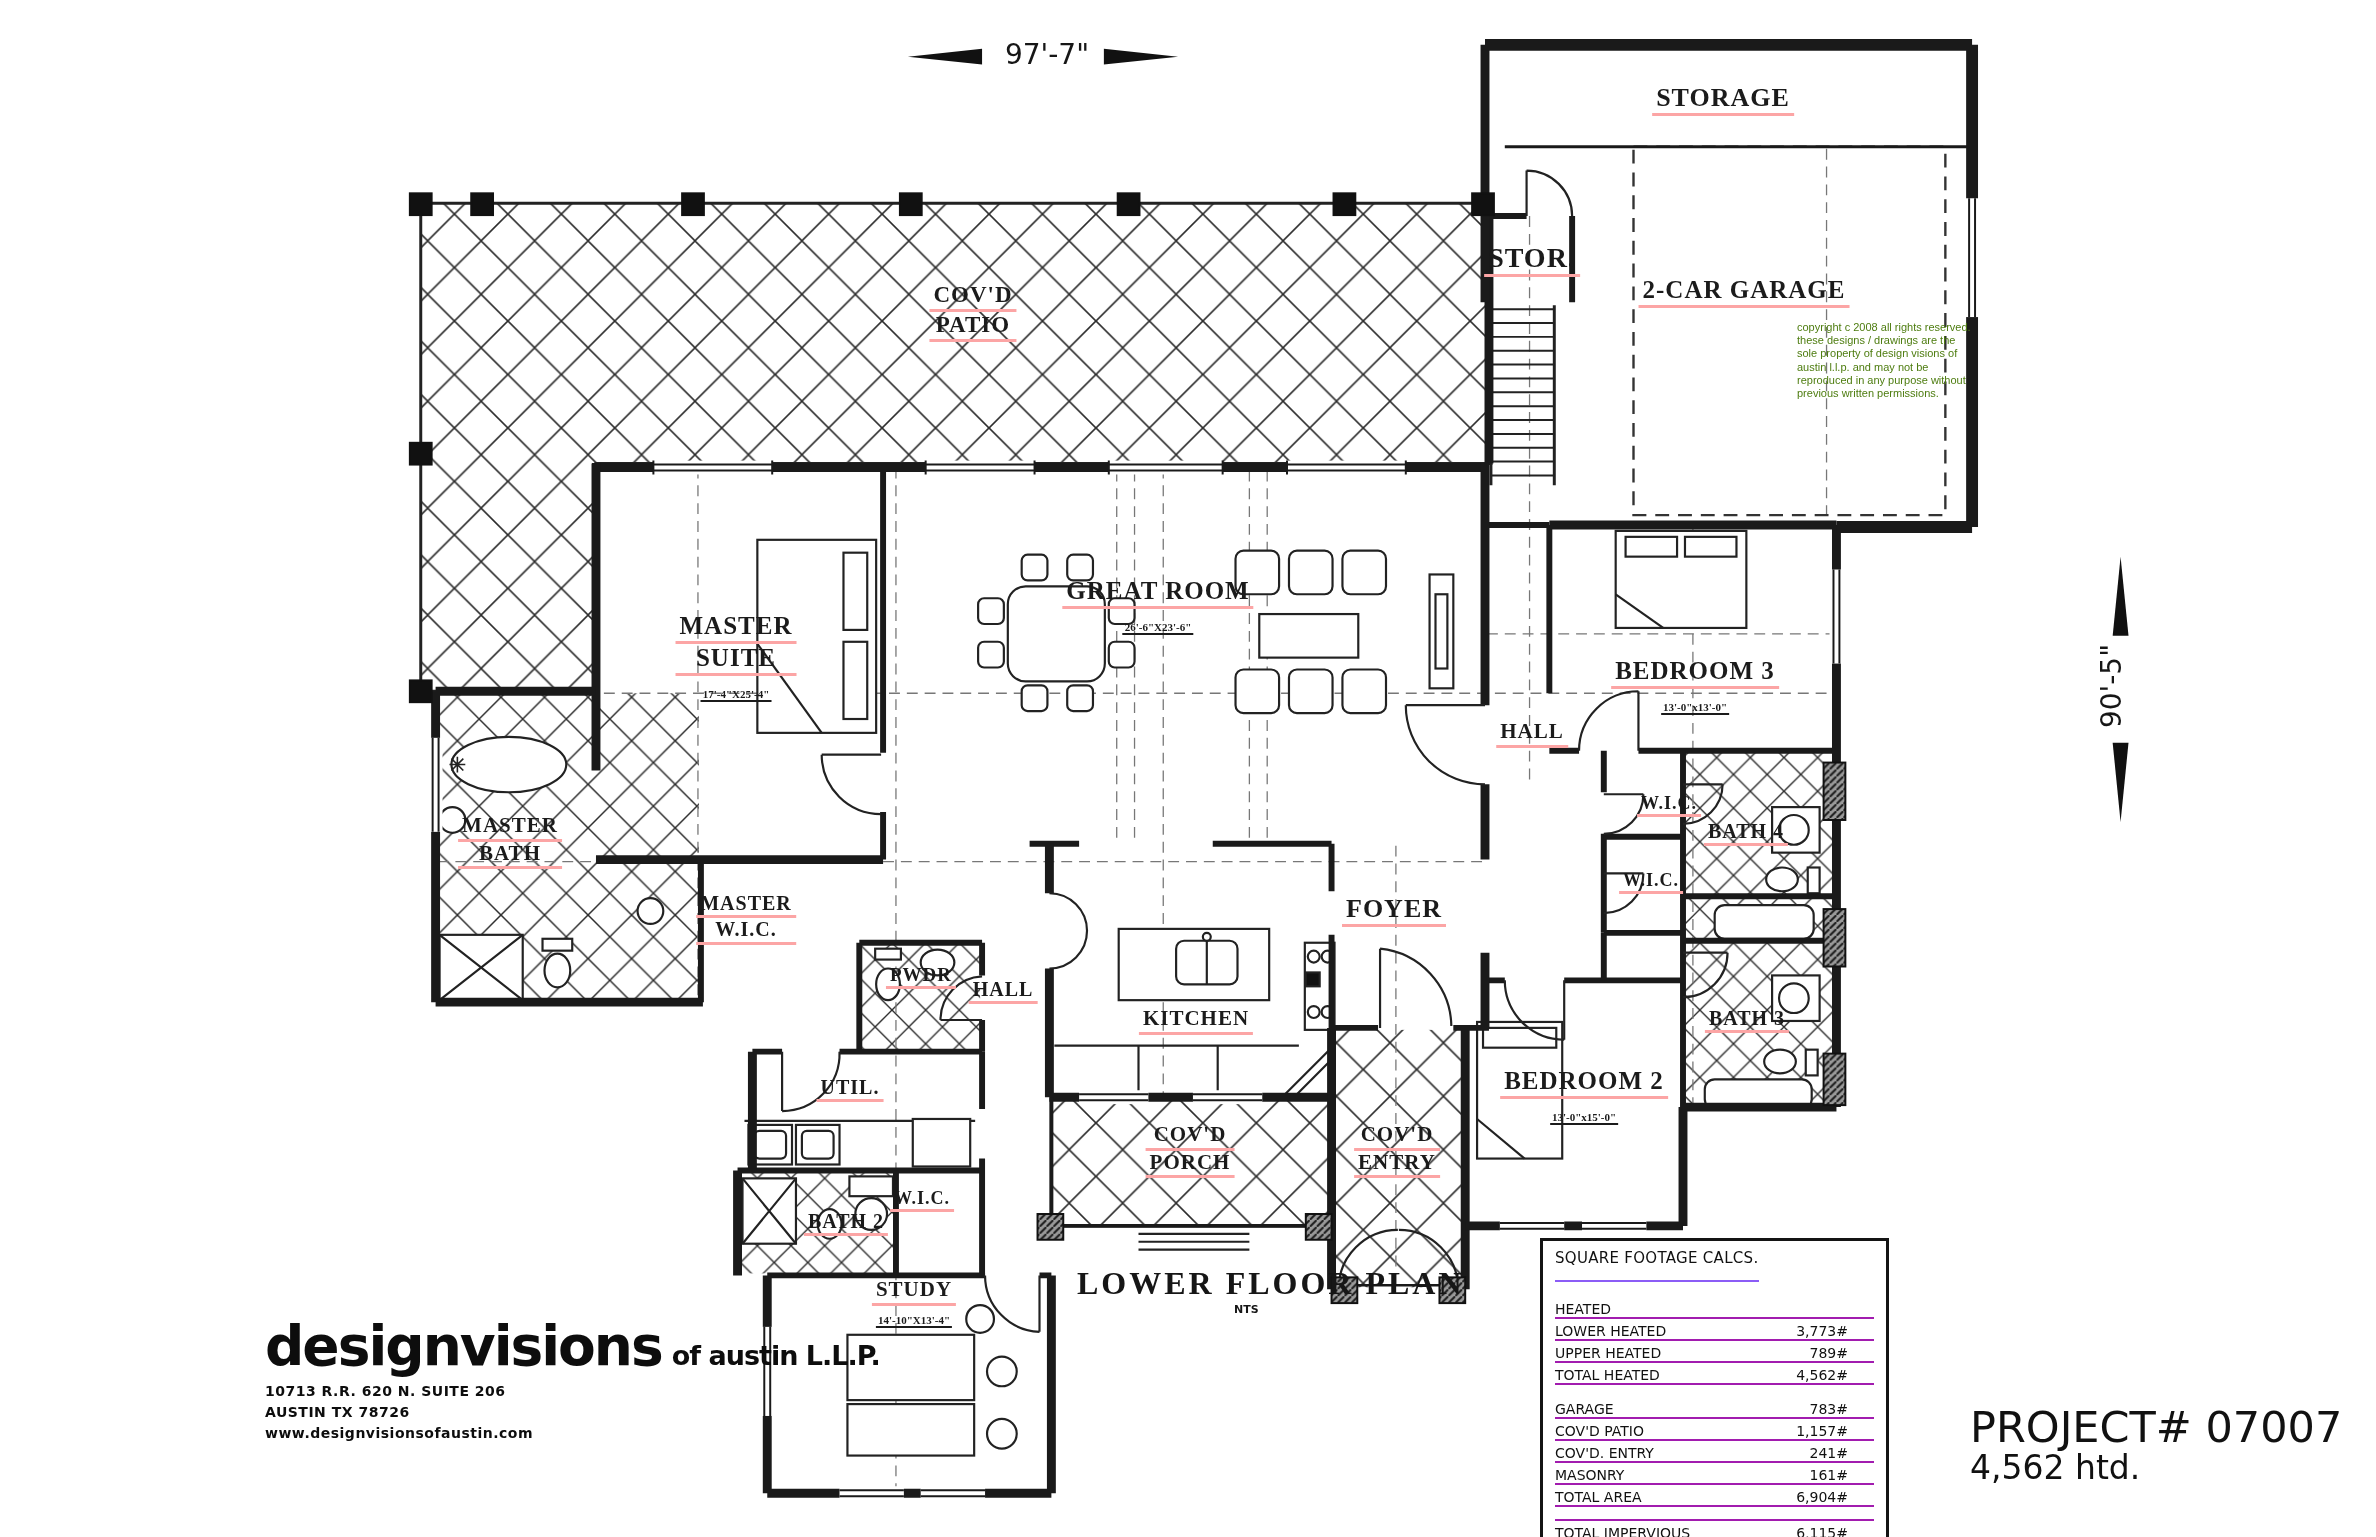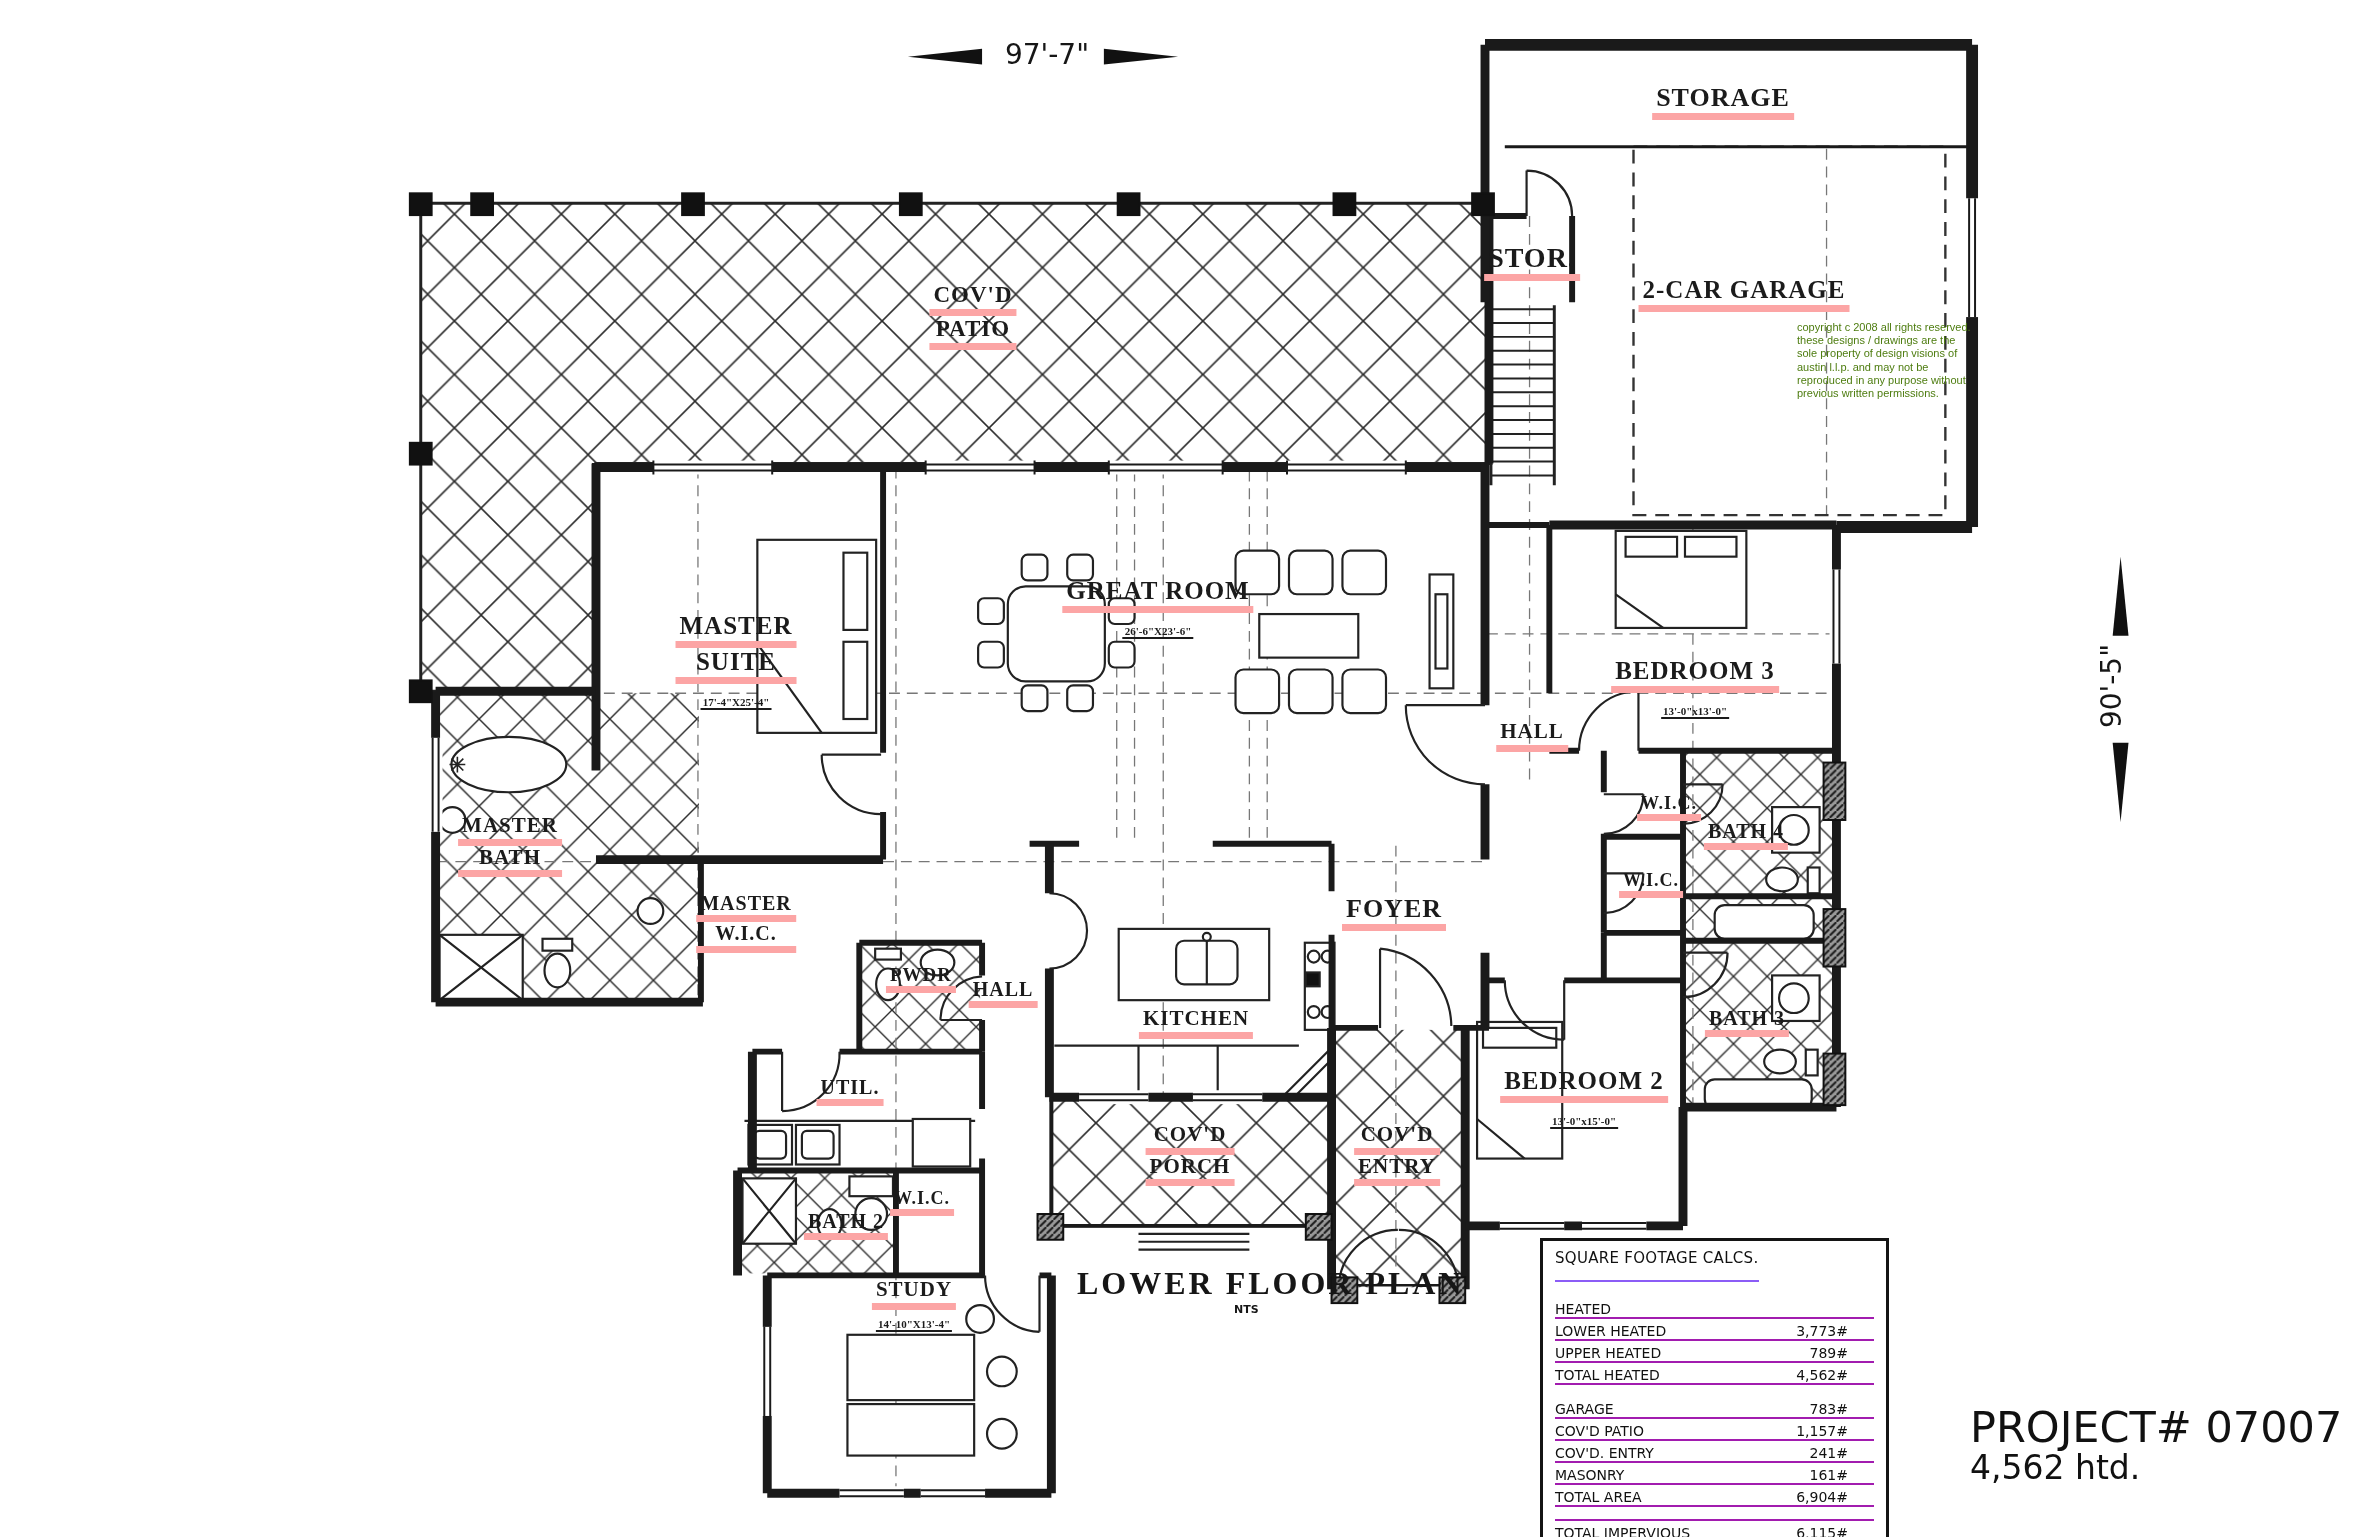--- a/index.html
+++ b/index.html
@@ -4,21 +4,21 @@
 <style>
   html,body{margin:0;padding:0;background:#fff;}
   .sheet{position:relative;width:2376px;height:1538px;background:#ffffff;
          font-family:"Liberation Sans",sans-serif;color:#161616;overflow:hidden;}
   svg{position:absolute;left:0;top:0;}
 
   
   .room-label{position:absolute;transform:translateX(-50%);text-align:center;
               font-family:"Liberation Serif",serif;font-weight:600;color:#1b1b1b;
               letter-spacing:1px;line-height:1.12;white-space:nowrap;}
-  .room-label .ln{display:block;border-bottom:7px solid #fca5a5;padding:0 4px 1px;}
+  .room-label .ln{display:block;border-bottom:3px solid #fca5a5;padding:0 4px 1px;}
   .room-label .dim{display:inline-block;font-size:11px;letter-spacing:0;
                    border-bottom:2px solid #1b1b1b;margin-top:4px;padding:0 2px;}
 
   
   .dim-top{position:absolute;left:985px;top:38px;width:124px;text-align:center;
            font-size:28px;font-family:"DejaVu Sans",sans-serif;}
   .dim-right{position:absolute;left:2055px;top:665px;width:121px;height:42px;text-align:center;
              font-size:28px;font-family:"DejaVu Sans",sans-serif;transform:rotate(-90deg);}
 
   
@@ -458,20 +458,30 @@
           <span class="tv">6,904#</span>
         </div>
         <div class="tr spacer b"></div>
         <div class="tr b">
           <span class="tl">TOTAL IMPERVIOUS</span>
           <span class="tv">6,115#</span>
         </div>
       </div>
   </div>
 
+  <div class="logo">
+    <div class="big">
+      <span>designvisions</span><span class="suffix">of austin L.L.P.</span>
+    </div>
+    <div class="addr">
+      <div>10713 R.R. 620 N. SUITE 206</div>
+      <div>AUSTIN TX 78726</div>
+      <div>www.designvisionsofaustin.com</div>
+    </div>
+  </div>
 
   <div class="project">
     <div class="num">PROJECT# 07007</div>
     <div class="htd">4,562 htd.</div>
   </div>
 
 </div>
 
 
 </body></html>

